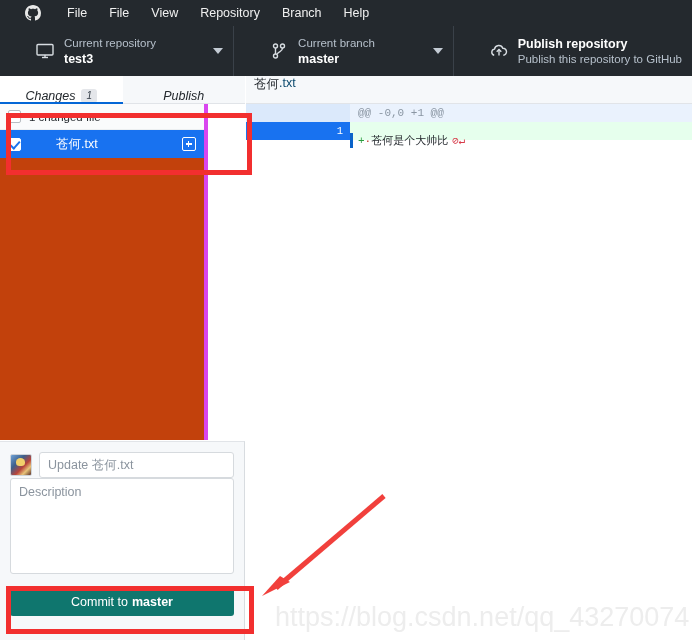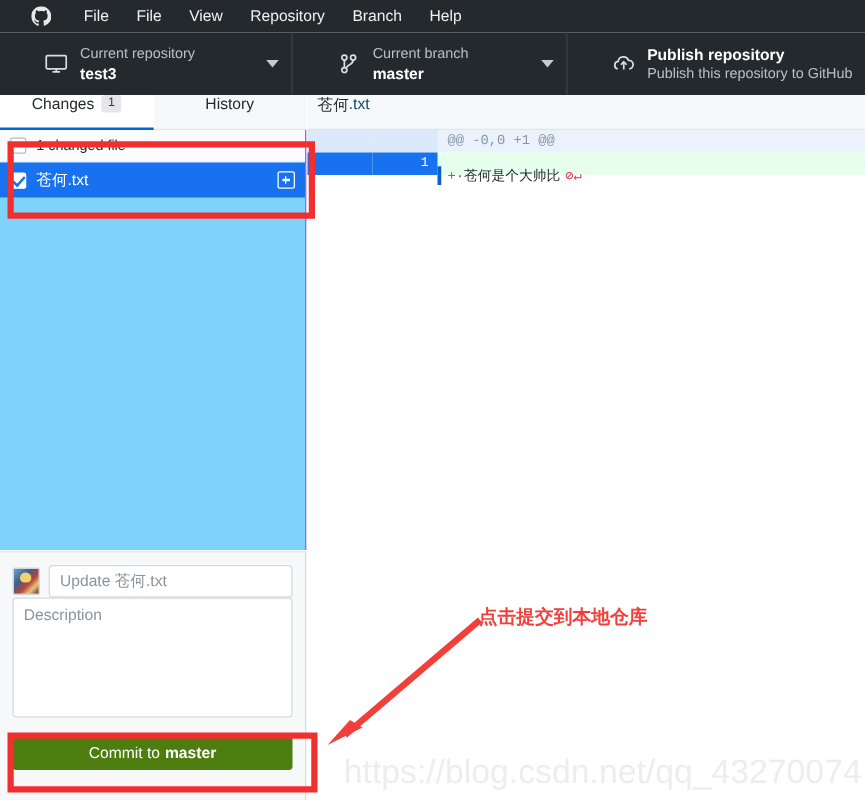--- a/index.html
+++ b/index.html
@@ -77,58 +77,60 @@
 
   
   .tabs {
     position: absolute; left: 0; top: 76px;
     width: 245px; height: 28px;
     background: #fafafa;
     display: flex;
     border-bottom: 1px solid #e1e4e8;
   }
   .tab {
-    flex: 1; display: flex; align-items: flex-start; justify-content: center;
+    flex: 1; display: flex; align-items: flex-end; justify-content: center;
     font-size: 12.5px; color: #24292e;
     position: relative; cursor: default;
     background: #ffffff;
+    font-style: italic;
   }
   .tab.inactive { background: #f6f8fa; }
   .tab.active::after {
     content: ""; position: absolute; left: 0; right: 0; bottom: -1px;
     height: 2px; background: #0366d6;
   }
   .tab-badge {
     margin-left: 6px; background: #e4e6ea; color: #37404a;
     font-size: 10px; border-radius: 3px;
     padding: 1px 5px; line-height: 12px;
   }
 
   
   .sidebar {
     position: absolute; left: 0; top: 104px;
-    width: 245px; height: 336px;
-    background: #7dd3fc;
-    border-right: 1px solid #d946ef;
+    width: 208px; height: 336px;
+    background: #c2410c;
+    border-right: 4px solid #d946ef;
   }
   .changed-header {
     height: 26px; display: flex; align-items: center;
     padding: 0 8px; font-size: 11.5px; color: #24292e;
     background: #fafbfc;
     border-bottom: 1px solid #eceff1;
   }
   .chk {
     width: 13px; height: 13px; min-width: 13px;
     border: 1px solid #b8bdc2; background: #fff;
     border-radius: 2px; margin-right: 8px;
   }
   .file-row {
     height: 28px; display: flex; align-items: center;
     padding: 0 8px; background: #1872f0; color: #ffffff;
     font-size: 12.5px;
+    gap: 27px;
   }
   .file-row .chk {
     background: #ffffff; border-color: #ffffff;
     position: relative;
   }
   .file-row .chk::after {
     content: ""; position: absolute;
     left: 3px; top: 0px; width: 4px; height: 8px;
     border: solid #1872f0; border-width: 0 2px 2px 0;
     transform: rotate(42deg);
@@ -171,21 +173,21 @@
     display: flex; align-items: center; padding: 0 8px;
     font-size: 12.5px; color: #8b949e;
   }
   .desc-box {
     height: 96px; background: #ffffff;
     border: 1px solid #d6dade; border-radius: 3px;
     padding: 6px 8px; font-size: 12.5px; color: #8b949e;
   }
   .commit-btn {
     margin-top: 14px; height: 28px;
-    background: #4d7c0f; color: #ffffff;
+    background: #0f766e; color: #ffffff;
     border-radius: 3px; display: flex;
     align-items: center; justify-content: center;
     font-size: 12.5px; cursor: default;
   }
   .commit-btn b { font-weight: bold; margin-left: 4px; }
 
   
   .right-panel {
     position: absolute; left: 246px; top: 76px;
     width: 446px; height: 564px;
@@ -303,21 +305,21 @@
       </div>
     </div>
   </div>
 
   <div class="tabs">
     <div class="tab active">
       <span>Changes</span>
       <span class="tab-badge">1</span>
     </div>
     <div class="tab inactive">
-      <span>History</span>
+      <span>Publish</span>
     </div>
   </div>
 
   <div class="sidebar">
     <div class="changed-header">
       <div class="chk"></div>
       <span>1 changed file</span>
     </div>
     <div class="file-row">
       <div class="chk"></div>
@@ -355,21 +357,20 @@
         <div class="gut g1"></div>
         <div class="gut g2">1</div>
         <div class="diff-code"><span class="plus-mark">+</span><span class="dot-mark">·</span><span>苍何是个大帅比</span><span class="cr-mark">⊘↵</span></div>
       </div>
 
     </div>
   </div>
 
   <div class="ann-box ann-box-files"></div>
   <div class="ann-box ann-box-commit"></div>
-  <div class="ann-text">点击提交到本地仓库</div>
   <div class="ann-arrow">
     <svg width="140" height="110" viewBox="0 0 140 110">
       <line x1="132" y1="6" x2="24" y2="98" stroke="#f1403c" stroke-width="5"></line>
       <polygon points="10,106 38,92 28,86" fill="#f1403c"></polygon>
     </svg>
   </div>
 
   <div class="watermark">https://blog.csdn.net/qq_43270074</div>
 
 </div>

